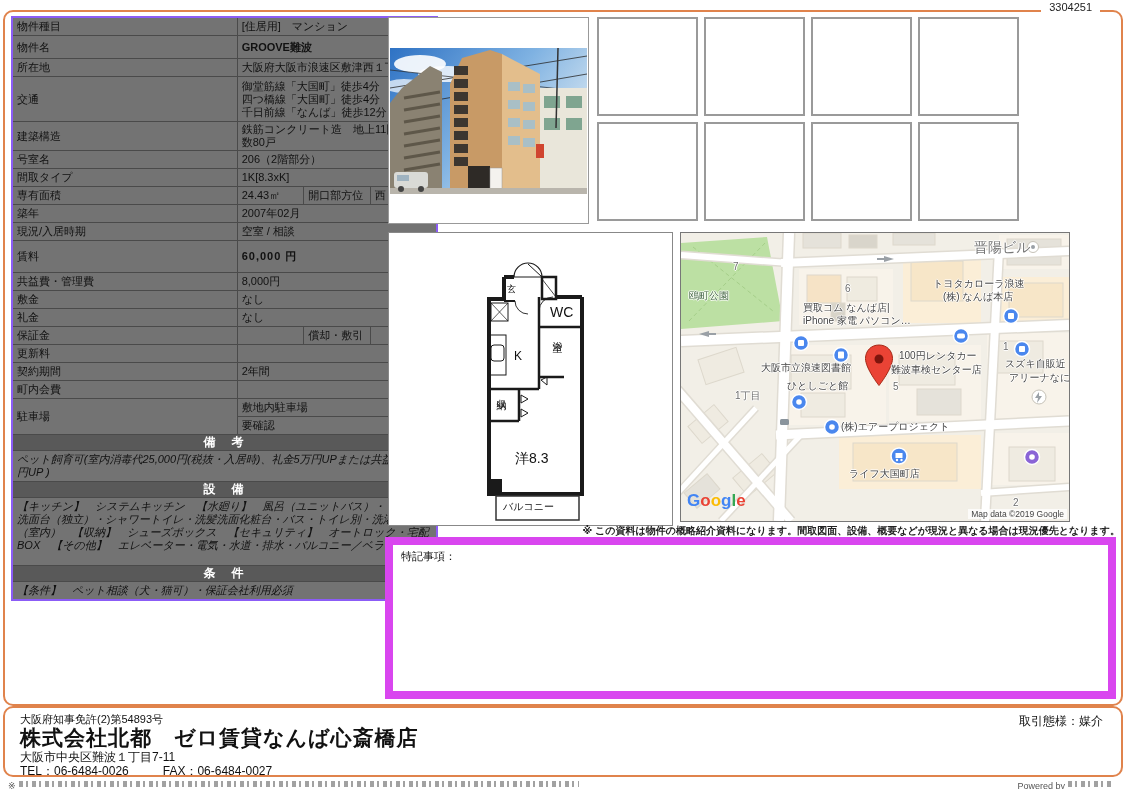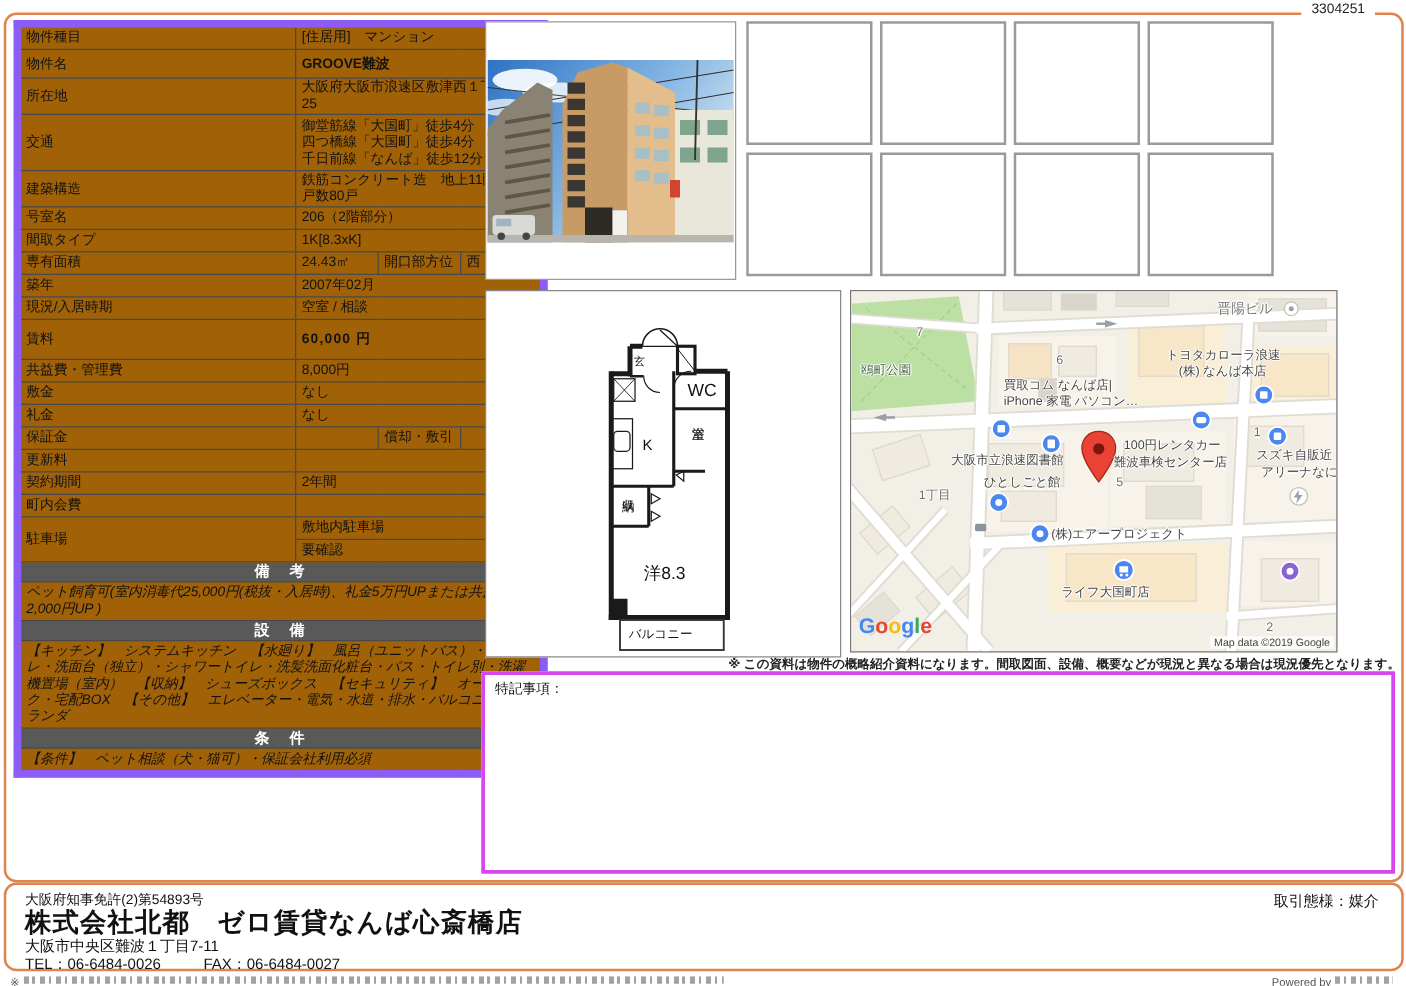--- a/index.html
+++ b/index.html
@@ -10,21 +10,21 @@
   
   .main-frame{position:absolute;left:3px;top:10px;width:1116px;height:692px;
               border:2px solid #E0834C;border-radius:10px;}
   .doc-number{position:absolute;top:1px;right:25px;font-size:11px;color:#222;
               background:#fff;padding:0 8px;line-height:13px;z-index:3;}
   .footer-frame{position:absolute;left:3px;top:706px;width:1116px;height:67px;
                 border:2px solid #E0834C;border-radius:10px;}
 
   
   table.prop{position:absolute;left:11px;top:16px;width:427px;border-collapse:collapse;
-             table-layout:fixed;border:6px solid #8b5cf6;background:#a16207;}
+             table-layout:fixed;border:2px solid #8b5cf6;background:#737373;}
   table.prop td{border:1px solid #4a4a4a;font-size:11px;line-height:13px;
                 padding:1px 4px;vertical-align:middle;overflow:hidden;}
   td.lbl{width:97px;}
   td.c2{width:85px;} td.c3{width:94px;} td.c4{width:89px;}
   tr.std td{height:15px;}
   tr.name td{height:20px;} .bldg-name{font-weight:bold;font-size:14px;}
   tr.access td{height:42px;margin-left:40px;}
   tr.rent td{height:29px;} .rent-val{font-weight:bold;font-size:23px;letter-spacing:1px;}
   tr.sechead td{height:13px;background:#595959;color:#fff;font-weight:bold;
                 text-align:center;font-size:12px;letter-spacing:2px;}
@@ -53,21 +53,21 @@
   .map-num{color:#6e6e6e;font-size:10px;}
   .park-name{color:#4a6b4a;}
   .glogo{position:absolute;left:6px;top:258px;font-size:17px;font-weight:bold;letter-spacing:0;}
   .map-attr{position:absolute;right:2px;bottom:2px;font-size:8.5px;color:#444;
             background:rgba(255,255,255,.75);padding:0 3px;text-shadow:none;}
   .map-note{position:absolute;top:524px;left:400px;width:720px;text-align:right;
             font-size:10px;font-weight:bold;color:#222;}
 
   
   .notes-box{position:absolute;left:385px;top:537px;width:731px;height:162px;
-             border:3px solid #d946ef;padding:4px 8px;box-sizing:border-box;
+             border:8px solid #d946ef;padding:4px 8px;box-sizing:border-box;
              font-size:11px;line-height:15px;background:#fff;}
 
   
   .f-license{position:absolute;left:15px;top:4px;font-size:11px;}
   .f-company{position:absolute;left:15px;top:16px;font-size:21px;font-weight:bold;letter-spacing:1px;}
   .f-address{position:absolute;left:15px;top:41px;font-size:12px;}
   .f-telfax{position:absolute;left:15px;top:55px;font-size:12px;}
   .f-telfax span{margin-right:34px;}
   .f-deal{position:absolute;right:18px;top:5px;font-size:12px;}
 
@@ -453,21 +453,21 @@
         <path d="M198,112 c-8,0 -13.5,6 -13.5,13.5 c0,10 13.5,27 13.5,27 c0,0 13.5,-17 13.5,-27 c0,-7.5 -5.5,-13.5 -13.5,-13.5 z" fill="#EA4335" stroke="#A52714" stroke-width="1"></path>
         <circle cx="198" cy="126" r="4.5" fill="#7E150D"></circle>
       </g>
     </svg>
     <span class="maplabel map-num" style="left:52px;top:28px;">7</span>
     <span class="maplabel park-name" style="left:8px;top:56px;">鴎町公園</span>
     <span class="maplabel" style="left:122px;top:68px;">買取コム なんば店|</span>
     <span class="maplabel" style="left:122px;top:81px;">iPhone 家電 パソコン…</span>
     <span class="maplabel" style="left:252px;top:44px;">トヨタカローラ浪速</span>
     <span class="maplabel" style="left:262px;top:57px;">(株) なんば本店</span>
-    <span class="maplabel" style="left:293px;top:6px;font-size:11px;color:#777;">晋陽ビル</span>
+    <span class="maplabel" style="left:293px;top:6px;font-size:14px;color:#777;">晋陽ビル</span>
     <span class="maplabel map-num" style="left:164px;top:50px;">6</span>
     <span class="maplabel" style="left:80px;top:128px;">大阪市立浪速図書館</span>
     <span class="maplabel" style="left:94px;top:146px;margin-left:12px;">ひとしごと館</span>
     <span class="maplabel" style="left:218px;top:116px;">100円レンタカー</span>
     <span class="maplabel" style="left:210px;top:130px;">難波車検センター店</span>
     <span class="maplabel" style="left:324px;top:124px;">スズキ自販近</span>
     <span class="maplabel" style="left:328px;top:138px;">アリーナなに</span>
     <span class="maplabel map-num" style="left:54px;top:156px;">1丁目</span>
     <span class="maplabel" style="left:160px;top:187px;">(株)エアープロジェクト</span>
     <span class="maplabel" style="left:168px;top:234px;">ライフ大国町店</span>

